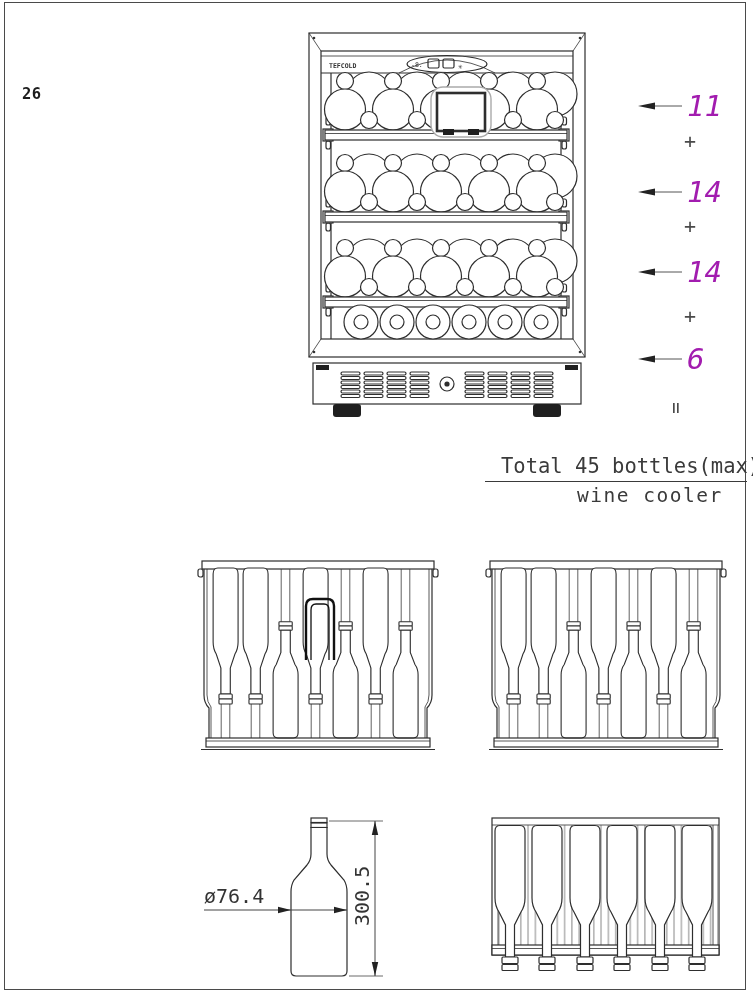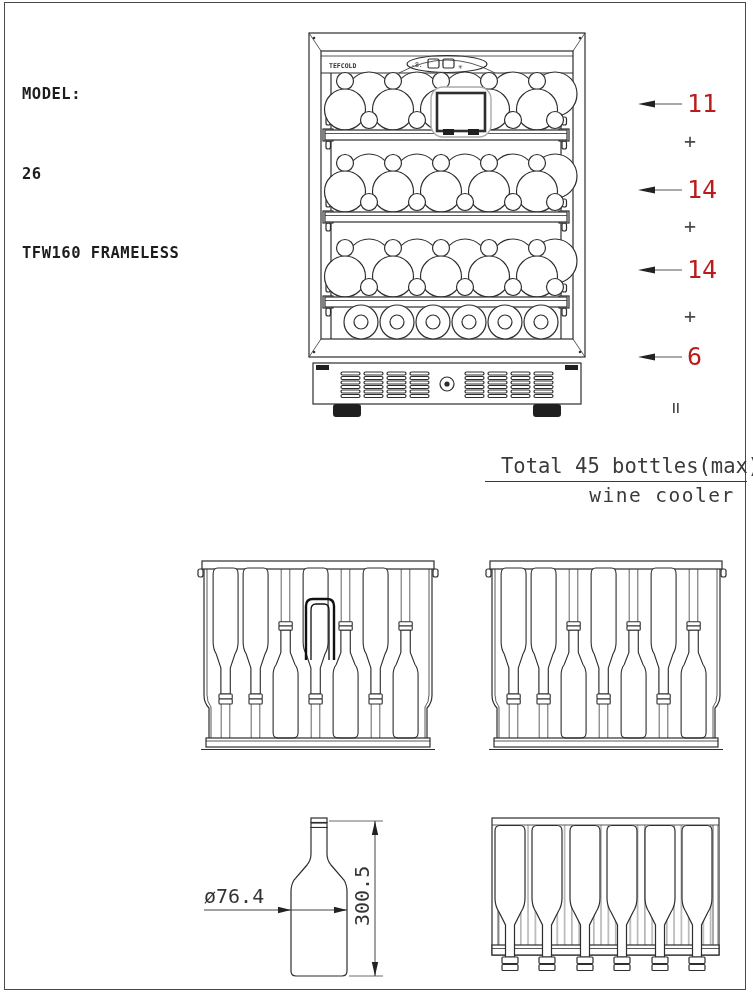--- a/index.html
+++ b/index.html
@@ -3,45 +3,43 @@
 <meta charset="utf-8">
 <style>
   html,body{margin:0;padding:0;background:#fff;}
   .canvas{position:relative;width:753px;height:1000px;background:#fff;overflow:hidden;
           font-family:"DejaVu Sans Mono",monospace;color:#2e2e2e;}
   .page-border{position:absolute;left:4px;top:2px;width:742px;height:988px;
                border:1.5px solid #4a4a4a;box-sizing:border-box;}
   .model-block{position:absolute;left:22px;top:28px;font-size:15.5px;font-weight:700;
                line-height:26.5px;letter-spacing:.5px;color:#1d1d1d;white-space:pre;}
   .dim{position:absolute;display:flex;align-items:center;gap:3px;}
-  .dim .num{font-size:25px;color:#b91c1c;}
+  .dim .num{font-size:29px;color:#a21caf;font-style:italic;}
   .plus{position:absolute;font-size:20px;color:#4a4a4a;}
   .equals{position:absolute;font-size:19px;color:#4a4a4a;transform:rotate(90deg);}
   .total-note{position:absolute;left:485px;top:454px;width:262px;}
   .total-note .l1{font-size:20.5px;color:#3a3a3a;white-space:nowrap;
                   border-bottom:1.6px solid #3a3a3a;padding:0 0 3px 16px;}
   .total-note .l2{font-size:19.5px;color:#3a3a3a;margin-top:2px;padding-left:92px;
-                  letter-spacing:1.5px;white-space:nowrap;text-align:center;}
+                  letter-spacing:1.5px;white-space:nowrap;}
   svg{position:absolute;overflow:visible;}
   .ln{fill:none;stroke:#2e2e2e;stroke-width:1.2px;}
   .wf{fill:#ffffff;stroke:#2e2e2e;stroke-width:1.2px;}
   .thin{fill:none;stroke:#2e2e2e;stroke-width:0.8px;}
   .dk{fill:#1f1f1f;stroke:none;}
   text.cad{font-family:"DejaVu Sans Mono",monospace;fill:#333;}
 </style>
 </head>
 <body>
 
 <div class="canvas">
   <div class="page-border"></div>
 
   <div class="model-block">
-    <div>MODEL:</div>
     <div>26</div>
-    <div>TFW160 FRAMELESS</div>
   </div>
 
   <svg width="0" height="0">
     <defs>
       <g id="bdown">
         <path d="M4,8 Q4,2 10,2 L30,2 Q36,2 36,8 L36,76 Q36,83 32,88 L26,102 L26,128 L14,128 L14,102 L8,88 Q4,83 4,76 Z" fill="#fff" stroke="#2e2e2e" vector-effect="non-scaling-stroke" stroke-width="1.1"></path>
         <rect x="11.5" y="128" width="17" height="5" rx="1" fill="#fff" stroke="#2e2e2e" vector-effect="non-scaling-stroke" stroke-width="1.1"></rect>
         <rect x="11.5" y="133" width="17" height="5" rx="1" fill="#fff" stroke="#2e2e2e" vector-effect="non-scaling-stroke" stroke-width="1.1"></rect>
       </g>
       <g id="bup">

